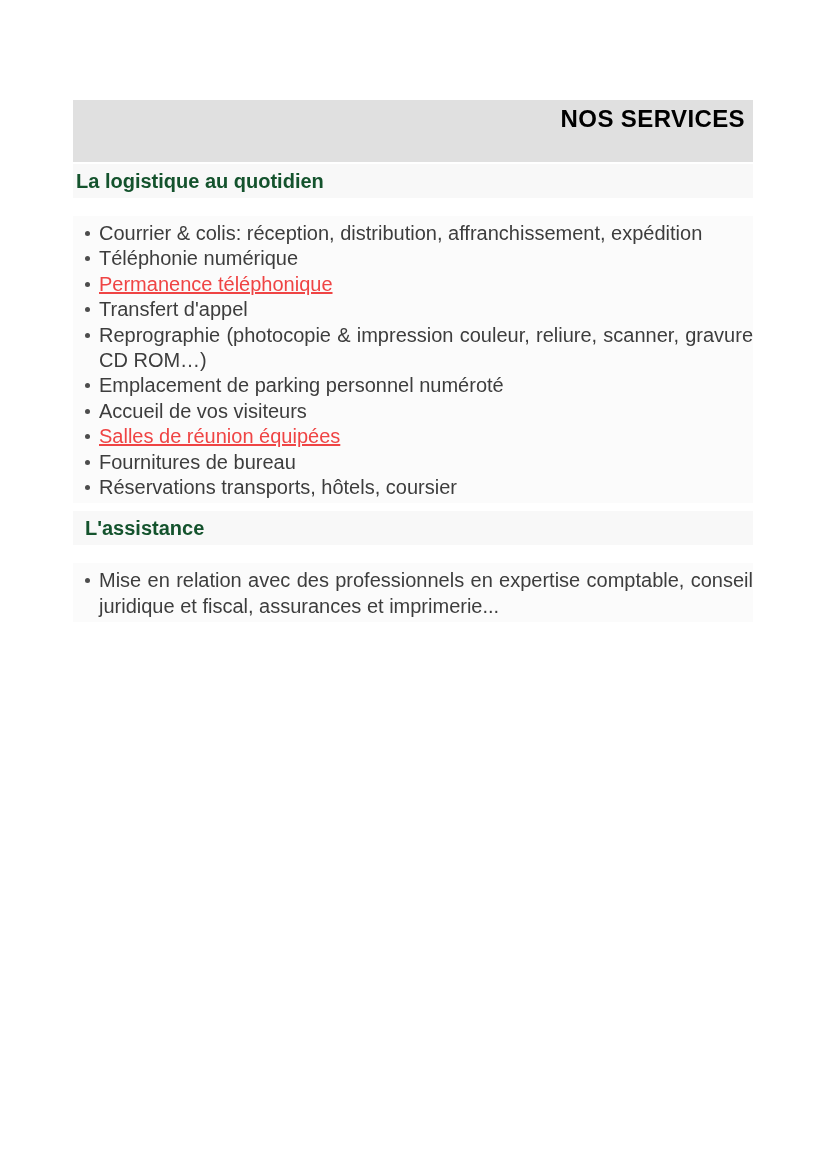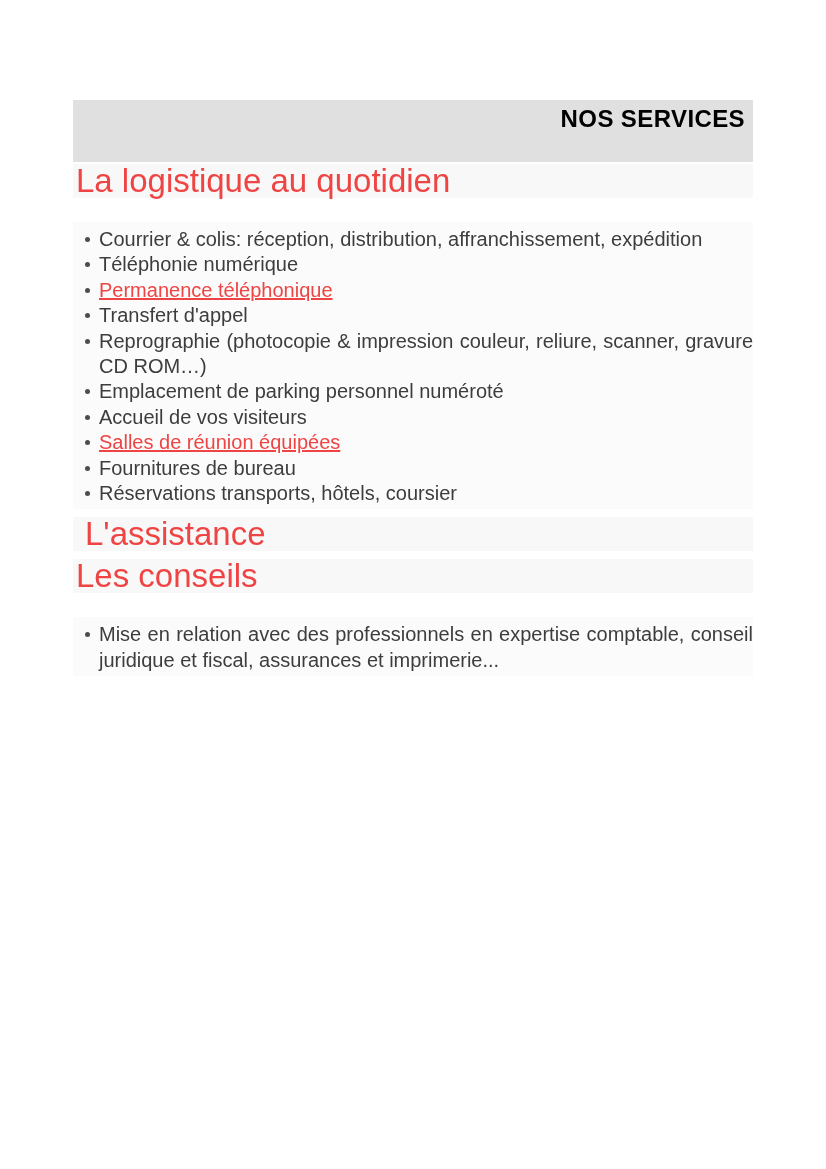--- a/index.html
+++ b/index.html
@@ -30,30 +30,30 @@
     font-weight: bold;
     letter-spacing: 0.4px;
     color: #000000;
   }
   .band {
     background: #f8f8f8;
     margin-top: 2px;
     padding: 2px 6px 2px 3px;
   }
   .band h2 {
-    font-size: 33px;
+    font-size: 20px;
     line-height: 30px;
-    font-weight: 400;
-    color: #ef4444;
+    font-weight: 700;
+    color: #14532d;
   }
   .band h2.indent { padding-left: 9px; }
   .band.after-list { margin-top: 8px; }
   .list-block {
     background: #fbfbfb;
-    margin-top: 24px;
+    margin-top: 18px;
     padding: 5px 0 3px 0;
   }
   ul { list-style: none; }
   li {
     position: relative;
     font-size: 20px;
     line-height: 25.4px;
     color: #3d3d3d;
     padding-left: 26px;
     text-align: justify;
@@ -98,22 +98,19 @@
       <li><span class="red-link">Salles de réunion équipées</span></li>
       <li>Fournitures de bureau</li>
       <li>Réservations transports, hôtels, coursier</li>
     </ul>
   </div>
 
   <div class="band after-list">
     <h2 class="indent">L'assistance</h2>
   </div>
 
-  <div class="band after-list">
-    <h2>Les conseils</h2>
-  </div>
   <div class="list-block">
     <ul>
       <li>Mise en relation avec des professionnels en expertise comptable, conseil juridique et fiscal, assurances et imprimerie...</li>
     </ul>
   </div>
 
 </div>
 
 </body></html>

